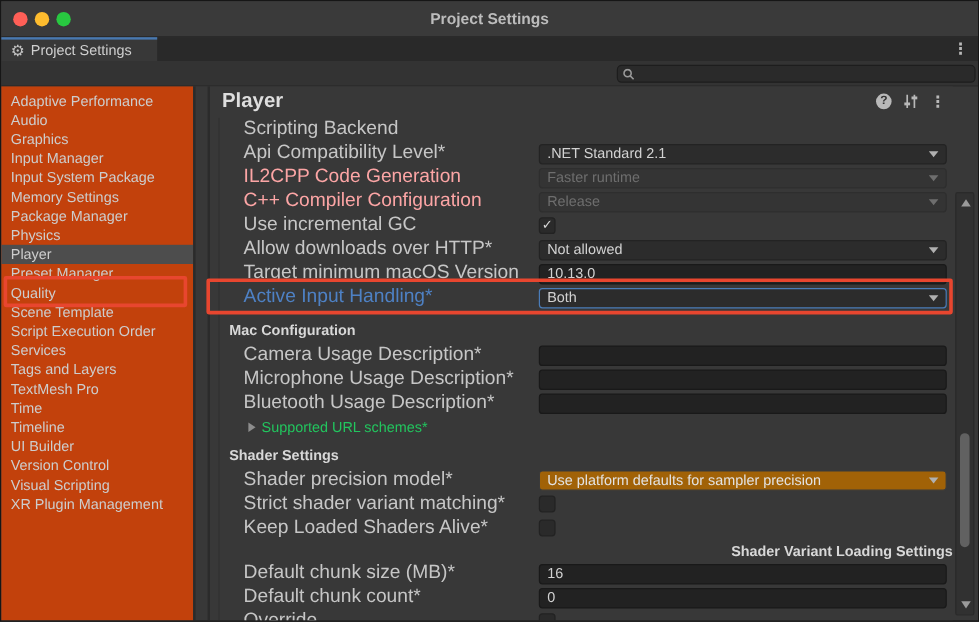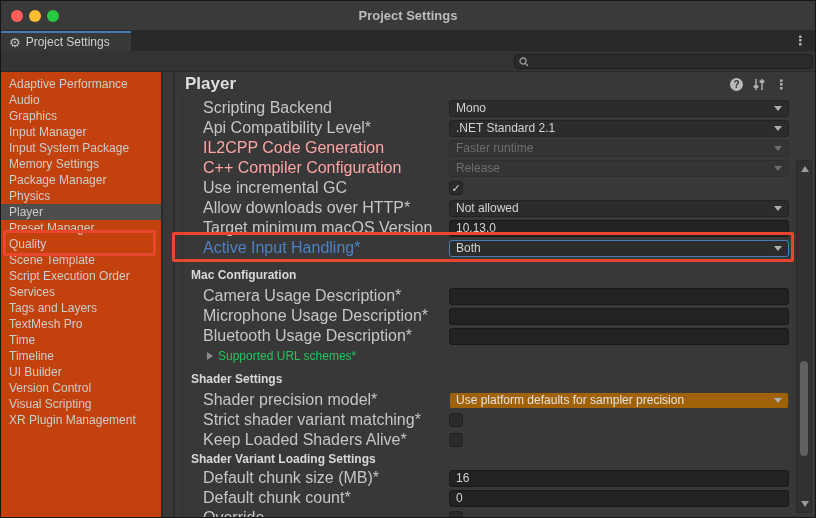--- a/index.html
+++ b/index.html
@@ -48,21 +48,21 @@
              font-size:10px;font-weight:bold;text-align:center;line-height:13px;}
   .rows{position:absolute;left:0;top:26px;right:0;bottom:0;overflow:hidden;}
   .indent-guide{position:absolute;left:7px;top:0;bottom:0;width:1px;background:#303030;}
   .row{height:20px;display:flex;align-items:center;position:relative;}
   .row .lbl{position:absolute;left:28px;font-size:16px;color:#c6c6c6;white-space:nowrap;}
   .row .lbl.disabled{color:#fca5a5;}
   .row .lbl.blue{color:#4e81c4;}
   .row .ctrl{position:absolute;left:274px;width:340px;display:flex;align-items:center;}
   .section{height:22px;margin-top:6px;display:flex;align-items:center;}
   .section.tight{margin-top:2px;}
-  .section.tighter{margin-top:0;height:18px;}
+  .section.tighter{margin-top:0;height:18px;justify-content:flex-end;}
   .section .lbl{margin-left:16px;font-size:12px;font-weight:bold;color:#d8d8d8;white-space:nowrap;}
   .foldout{height:20px;display:flex;align-items:center;}
   .foldout .tri{margin-left:32px;width:0;height:0;border-left:6px solid #8d8d8d;
                 border-top:4px solid transparent;border-bottom:4px solid transparent;}
   .foldout .lbl{margin-left:5px;font-size:12px;color:#22c55e;}
   
   .dd{height:17px;flex:1;background:#2c2c2c;border:1px solid #232323;border-radius:3px;
       display:flex;align-items:center;padding:0 6px;position:relative;}
   .dd .dd-val{font-size:12px;color:#d2d2d2;white-space:nowrap;overflow:hidden;}
   .dd .caret{position:absolute;right:6px;width:0;height:0;border-top:5px solid #b0b0b0;
@@ -161,26 +161,20 @@
             <rect x="1.6" y="7.4" width="4.8" height="2.4" fill="#b8b8b8"></rect>
             <rect x="7.6" y="2.4" width="4.8" height="2.4" fill="#b8b8b8"></rect>
           </svg>
           <span class="kebab">⋮</span>
         </div>
       </div>
       <div class="rows" id="rows">
         <div class="indent-guide"></div>
       <div class="row">
             <span class="lbl">Scripting Backend</span>
-            <div class="ctrl">
-              <div class="dd">
-                <span class="dd-val">Mono</span>
-                <span class="caret"></span>
-              </div>
-            </div>
           </div>
           <div class="row">
             <span class="lbl">Api Compatibility Level*</span>
             <div class="ctrl">
               <div class="dd">
                 <span class="dd-val">.NET Standard 2.1</span>
                 <span class="caret"></span>
               </div>
             </div>
           </div>

